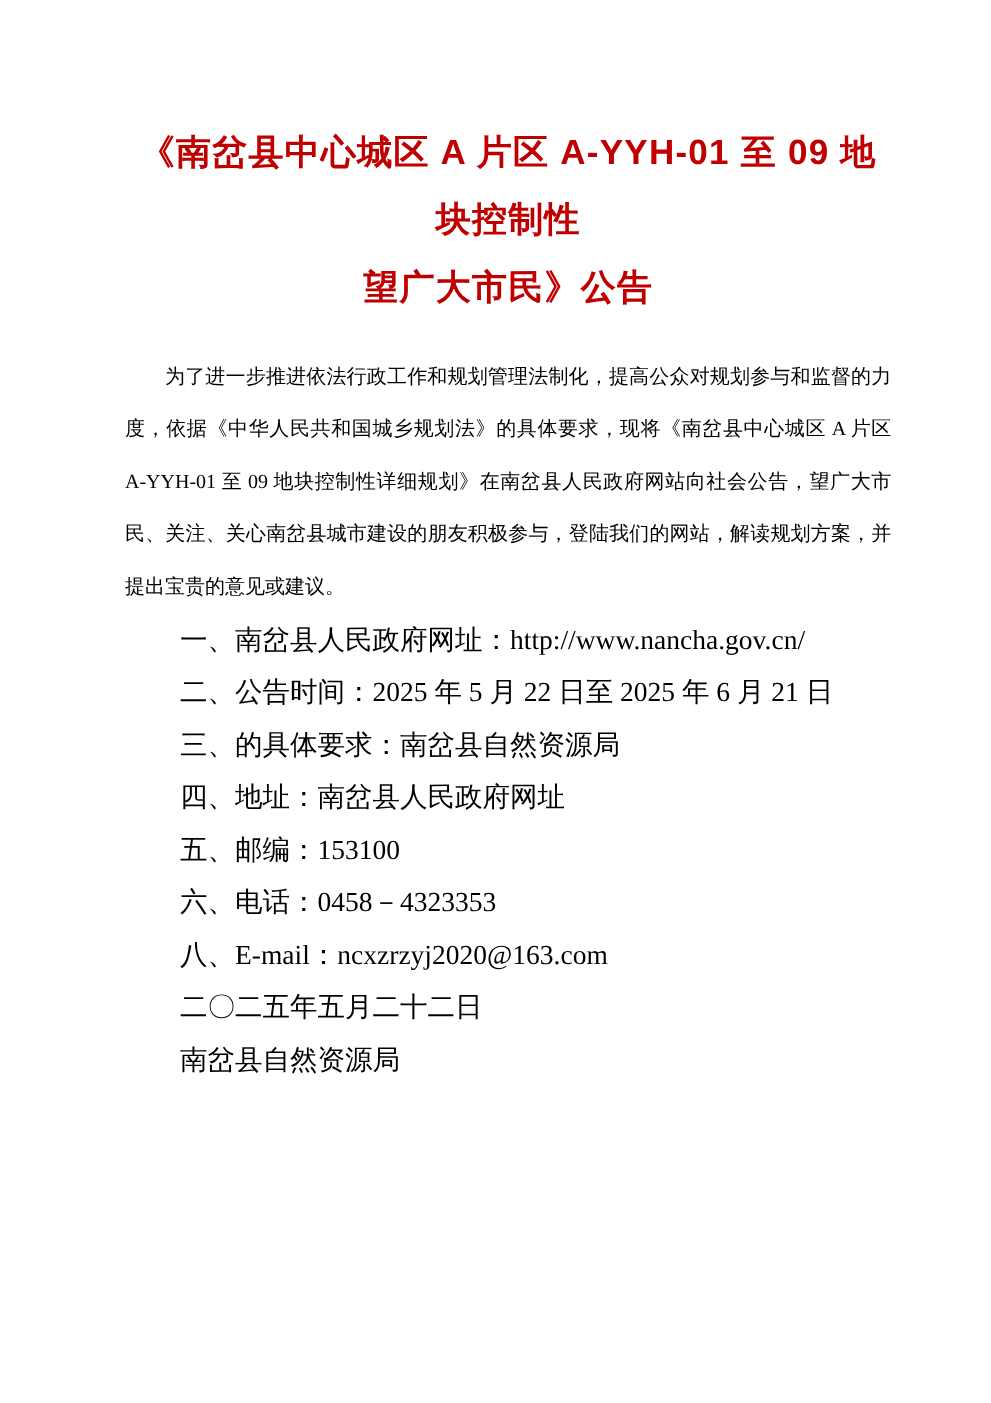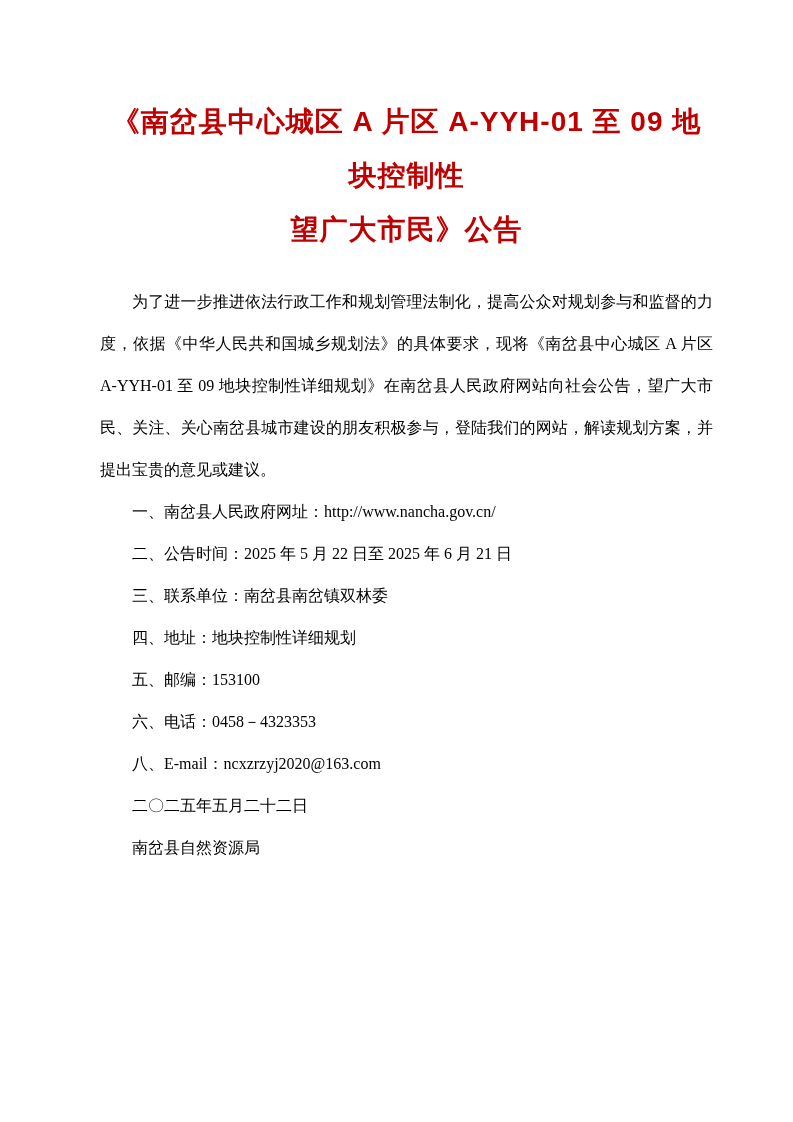--- a/index.html
+++ b/index.html
@@ -33,21 +33,21 @@
   .body-para {
     margin: 0;
     font-size: 16px;
     line-height: 42px;
     text-indent: 2em;
     text-align: justify;
     text-justify: inter-ideograph;
   }
   .body-line {
     margin: 0;
-    font-size: 16px;
+    font-size: 22px;
     line-height: 42px;
     text-indent: 2em;
     white-space: nowrap;
   }
 </style>
 </head>
 <body>
 
 <div class="page" style="color: rgb(0, 0, 0);">
 
@@ -55,23 +55,23 @@
     <span class="title-line">《南岔县中心城区 A 片区 A-YYH-01 至 09 地块控制性</span>
     <span class="title-line">望广大市民》公告</span>
   </h1>
 
   <p class="body-para">为了进一步推进依法行政工作和规划管理法制化，提高公众对规划参与和监督的力度，依据《中华人民共和国城乡规划法》的具体要求，现将《南岔县中心城区 A 片区 A-YYH-01 至 09 地块控制性详细规划》在南岔县人民政府网站向社会公告，望广大市民、关注、关心南岔县城市建设的朋友积极参与，登陆我们的网站，解读规划方案，并提出宝贵的意见或建议。</p>
 
   <p class="body-line">一、南岔县人民政府网址：http://www.nancha.gov.cn/</p>
 
   <p class="body-line">二、公告时间：2025 年 5 月 22 日至 2025 年 6 月 21 日</p>
 
-  <p class="body-line">三、联系单位：南岔县南岔镇双林委</p>
+  <p class="body-line">三、的具体要求：南岔县自然资源局</p>
 
-  <p class="body-line">四、地址：地块控制性详细规划</p>
+  <p class="body-line">四、地址：南岔县人民政府网址</p>
 
   <p class="body-line">五、邮编：153100</p>
 
   <p class="body-line">六、电话：0458－4323353</p>
 
 
   <p class="body-line">八、E-mail：ncxzrzyj2020@163.com</p>
 
   <p class="body-line">二〇二五年五月二十二日</p>
 

